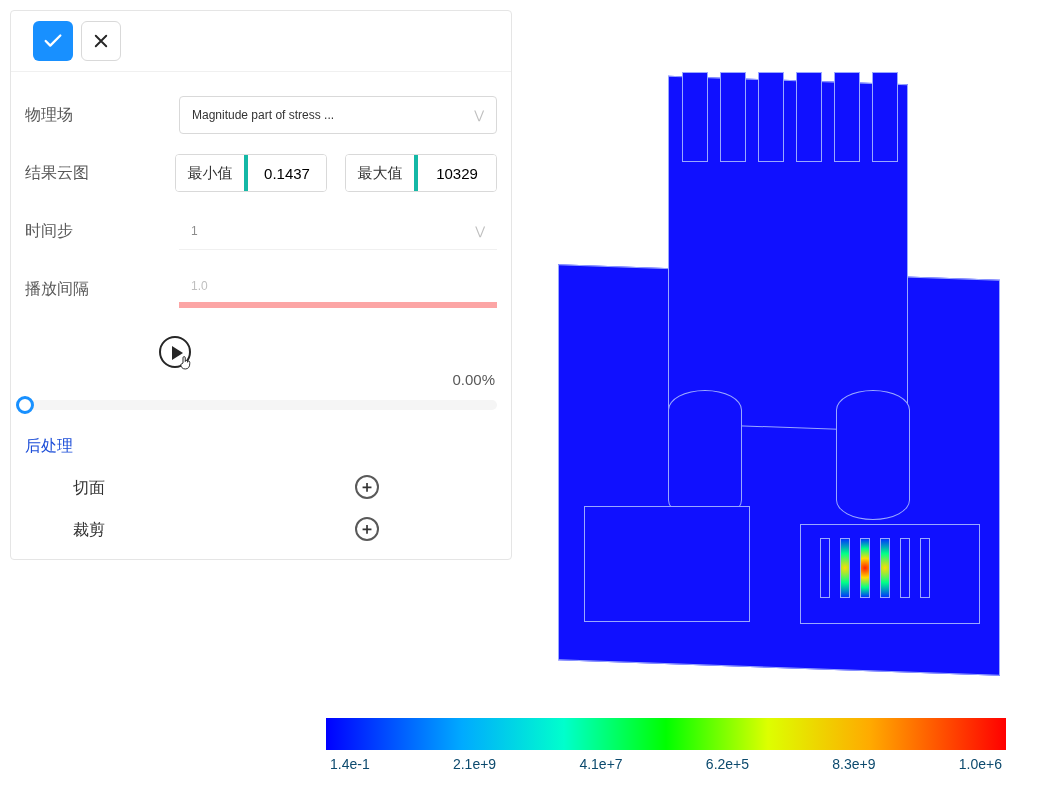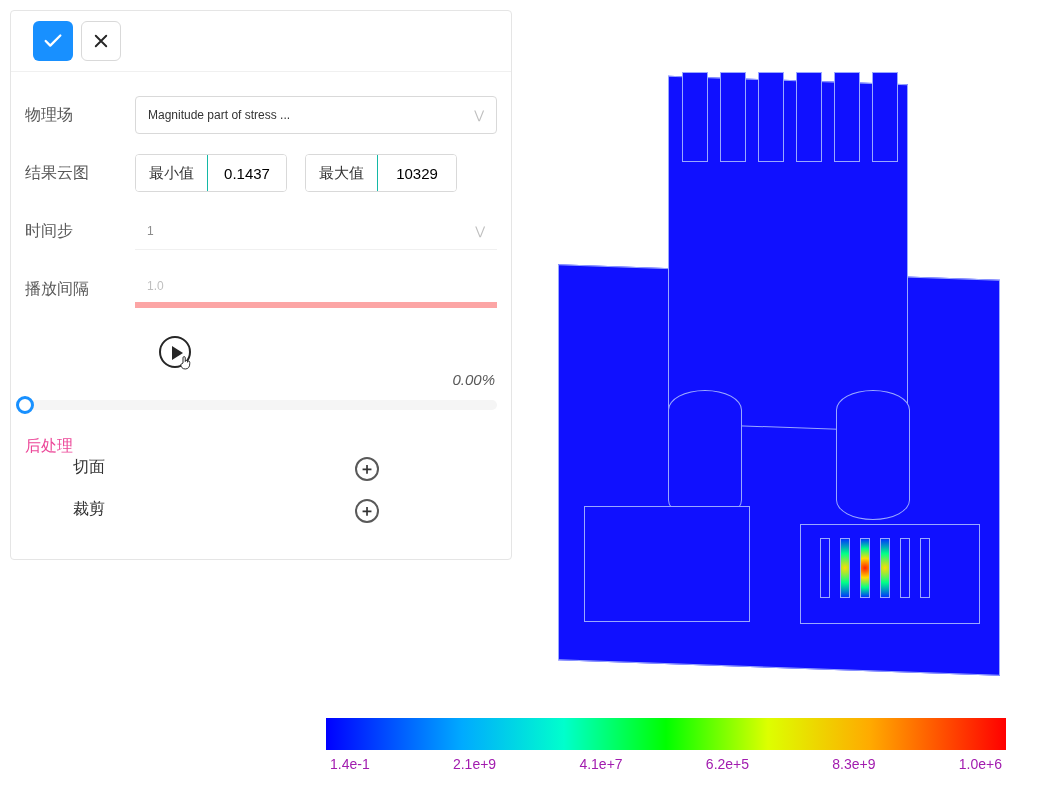--- a/index.html
+++ b/index.html
@@ -58,20 +58,21 @@
 
   .panel-body {
     padding: 4px 14px 18px 14px;
     border-top: 1px solid #f0f0f0;
   }
   .row {
     display: flex;
     align-items: center;
     margin-top: 20px;
     min-height: 36px;
+    gap: 44px;
   }
   .row-label {
     width: 110px;
     font-size: 16px;
     color: #595959;
   }
   .row-control {
     flex: 1;
   }
   .select {
@@ -116,21 +117,21 @@
     border-radius: 4px;
     overflow: hidden;
     height: 38px;
   }
   .range-btn {
     width: 72px;
     display: flex;
     align-items: center;
     justify-content: center;
     font-size: 15px;
-    border-right: 1px solid #14b8a6;
+    border-right: 4px solid #14b8a6;
     cursor: pointer;
     background:#fff;
   }
   .range-input {
     width: 78px;
     border: none;
     outline: none;
     text-align: center;
     font-size: 15px;
   }
@@ -152,21 +153,20 @@
     align-items: center;
     padding: 0 12px;
     color: #bfbfbf;
     border-bottom: 6px solid #fca5a5;
   }
 
   .play-row {
     margin-top: 28px;
     position: relative;
     height:46px;
-    font-style:italic;
   }
   .play-btn {
     position:absolute;
     left: 134px;
     top:0;
     width:36px; height:36px;
     cursor:pointer;
   }
   .play-ring {
     width:32px; height:32px;
@@ -208,25 +208,25 @@
     width:18px;height:18px;
     border-radius:50%;
     background:#fff;
     border:3px solid #1890ff;
     cursor:pointer;
   }
 
   .section-title {
     margin-top:26px;
     font-size:16px;
-    color:#ec4899;
+    color:#1d4ed8;
   }
   .post-row {
     display:flex;
-    align-items:flex-start;
+    align-items:flex-end;
     height:42px;
     padding-left:48px;
     font-family:Liberation Mono, monospace;
   }
   .post-label { flex:1; font-size:16px; color:#333; }
   .plus-btn {
     width:24px;height:24px;
     border:2px solid #595959;
     border-radius:50%;
     display:flex;align-items:center;justify-content:center;
@@ -264,21 +264,21 @@
   }
   .legend-bar {
     height:32px;
     background:linear-gradient(90deg,#0000ff 0%,#00aaff 20%,#00ffcc 35%,#00ff00 50%,#ddff00 65%,#ffaa00 80%,#ff0000 100%);
   }
   .legend-ticks {
     display:flex;
     justify-content:space-between;
     margin-top:6px;
     font-size:14px;
-    color:#a21caf;
+    color:#0c4a6e;
     padding:0 4px;
   }
 </style>
 </head>
 <body>
 
 <div class="panel">
 
   <div class="panel-header">
     <div class="hdr-btn hdr-confirm">

